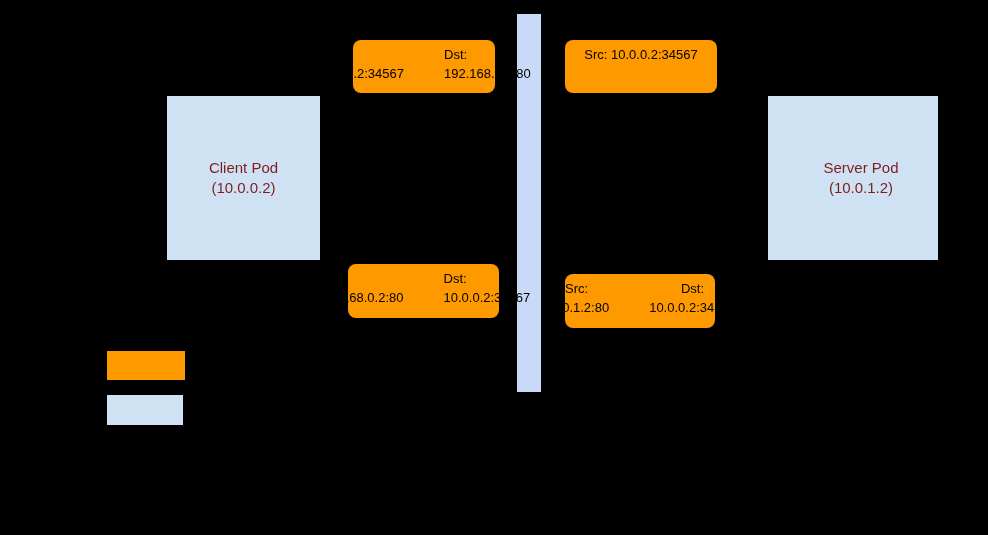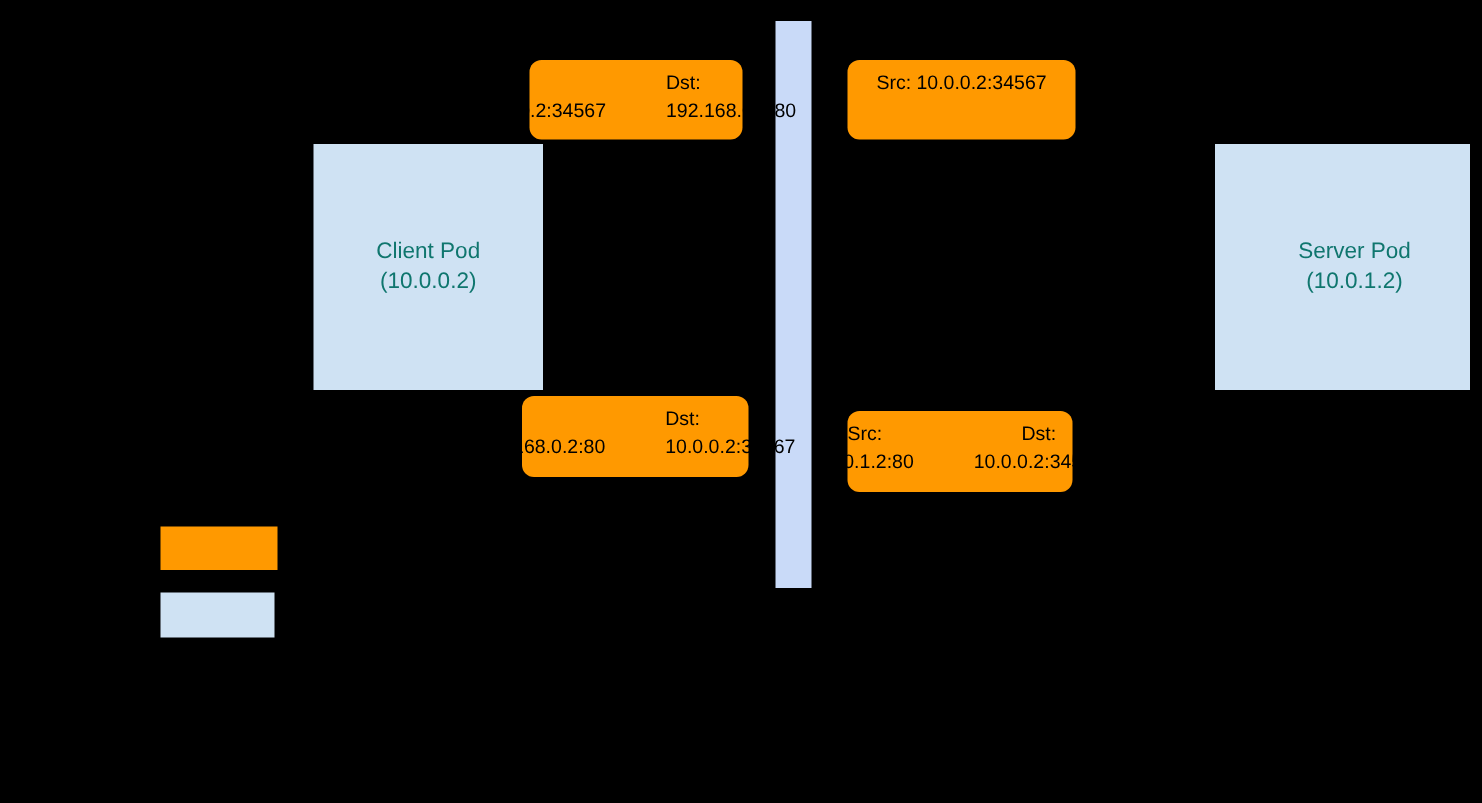--- a/index.html
+++ b/index.html
@@ -11,29 +11,28 @@
     position: relative;
     width: 988px;
     height: 535px;
     background: #000000;
     font-family: "Liberation Sans", sans-serif;
     overflow: hidden;
   }
   .pod-box {
     position: absolute;
     background: #cfe2f3;
-    color: #0f766e;
+    color: #7f1d1d;
     display: flex;
     flex-direction: column;
     align-items: center;
     justify-content: center;
     font-size: 15px;
     line-height: 1.35;
     text-align: center;
-    margin-left: 42px;
   }
   .packet-box {
     position: absolute;
     background: #ff9900;
     color: #000000;
     border-radius: 8px;
     display: flex;
     flex-direction: row;
     justify-content: center;
     padding: 6px 10px;

